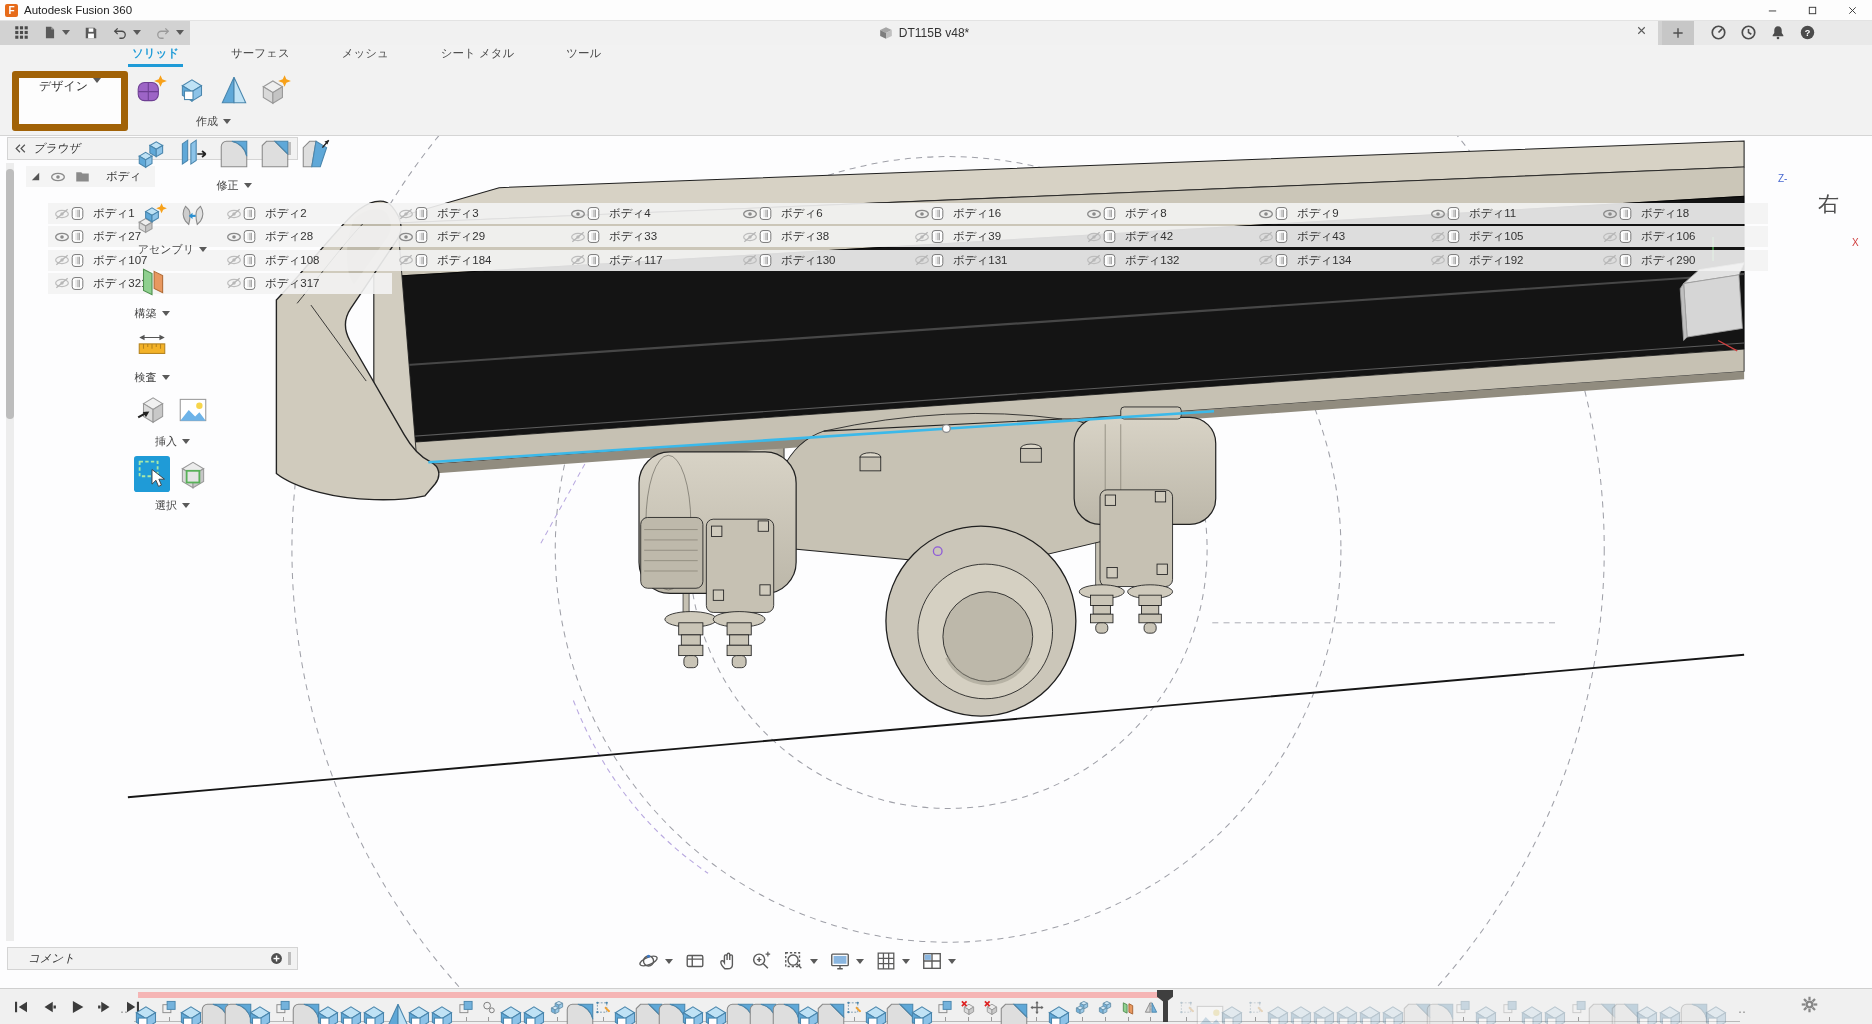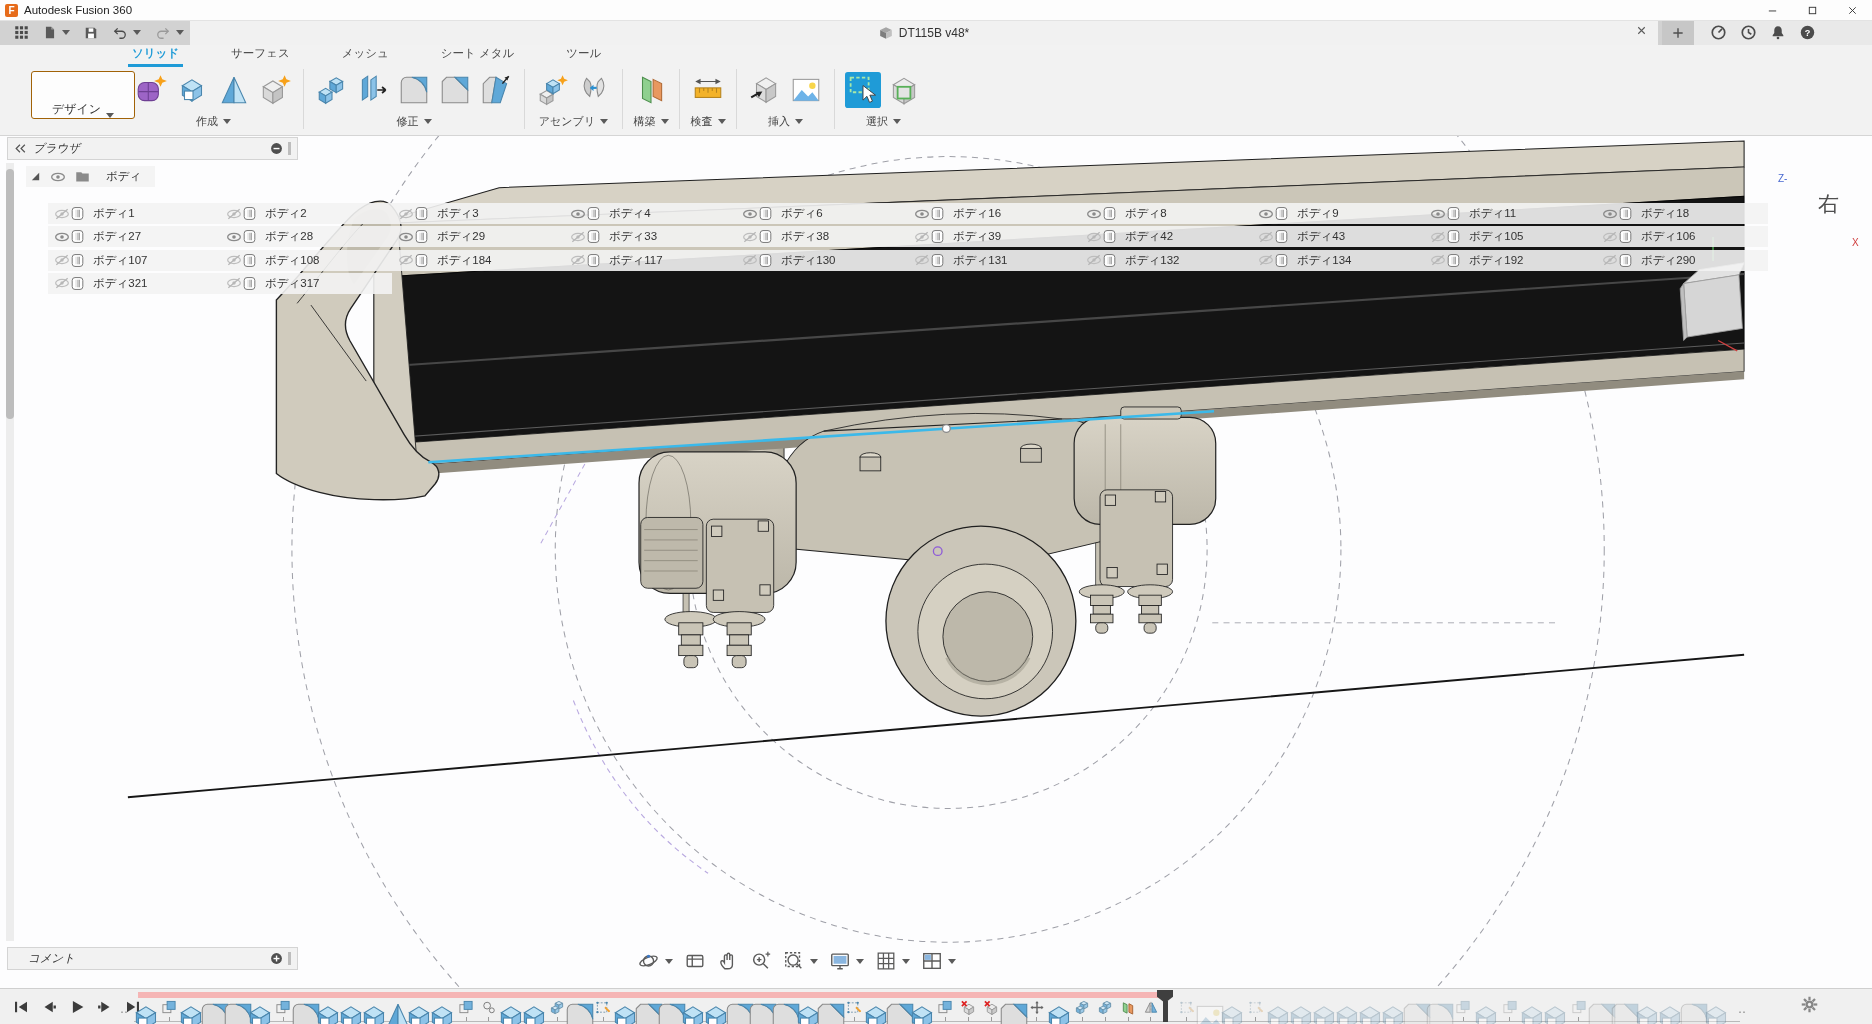--- a/index.html
+++ b/index.html
@@ -30,26 +30,26 @@
   .doc-tab-close{position:absolute;right:10px;top:4px;}
   .newtab-btn{position:absolute;left:1662px;top:0;width:32px;height:25px;background:#c7c7c7;
               display:flex;align-items:center;justify-content:center;}
   .strip-right{position:absolute;left:1694px;top:0;width:178px;height:25px;background:#e9e9e9;
                display:flex;align-items:center;gap:13px;padding-left:16px;box-sizing:border-box;}
 
   
   .ribbon{position:absolute;left:0;top:45px;width:1872px;height:90px;background:#f2f2f2;
           border-bottom:1px solid #d5d5d5;z-index:28;}
   .workspace-btn{position:absolute;left:12px;top:26px;width:102px;height:46px;background:#fdfdfd;
-                 border:1px solid #a16207;border-radius:3px;display:flex;align-items:flex-end;
-                 justify-content:center;font-size:12px;color:#333;margin-left:19px;}
+                 border:7px solid #a16207;border-radius:3px;display:flex;align-items:flex-start;
+                 justify-content:center;font-size:12px;color:#333;}
   .ribbon-tabs{position:absolute;left:128px;top:0;height:20px;display:flex;gap:44px;align-items:center;}
   .ribbon-tab{font-size:11.5px;color:#4a4a4a;padding:2px 4px 3px;border-bottom:3px solid transparent;white-space:nowrap;}
   .ribbon-tab.active{color:#1f9bd7;border-bottom-color:#1f9bd7;font-weight:bold;}
-  .ribbon-groups{position:absolute;left:128px;top:22px;height:66px;display:flex;align-items:flex-start;}
+  .ribbon-groups{position:absolute;left:128px;top:22px;height:66px;display:flex;align-items:flex-start;flex-direction:column;}
   .ribbon-group{display:flex;flex-direction:column;align-items:center;padding:0 5px;}
   .ribbon-group-icons{display:flex;gap:3px;height:46px;align-items:center;}
   .ribbon-icon-btn{width:38px;height:42px;display:flex;align-items:center;justify-content:center;border-radius:2px;}
   .ribbon-group-label{margin-top:1px;font-size:11px;color:#444;display:flex;align-items:center;white-space:nowrap;}
   .ribbon-sep{width:1px;height:60px;background:#d9d9d9;margin:2px 4px 0;}
 
   
   .viewport{position:absolute;left:0;top:135px;width:1872px;height:853px;background:#fdfdfe;z-index:1;}
   .viewport svg{position:absolute;left:0;top:0;}
   .vc-face{position:absolute;left:1818px;top:55px;font-size:21px;color:#4f4f4f;z-index:3;}

